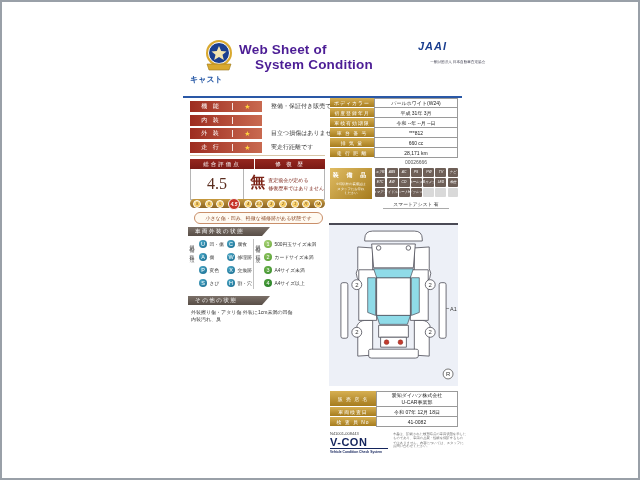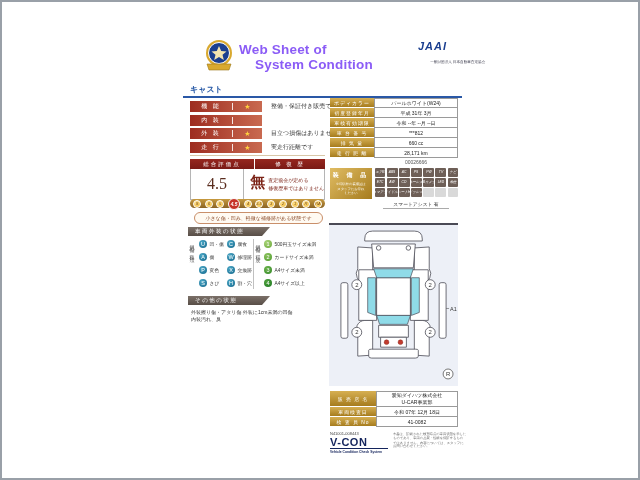--- a/index.html
+++ b/index.html
@@ -1,21 +1,21 @@
 <!DOCTYPE html>
 <html><head>
 <meta charset="utf-8">
 <style>
   html,body{margin:0;padding:0;background:#fff}
   .page{position:relative;width:640px;height:480px;background:#fff;border:2px solid #99a0a8;box-sizing:border-box;overflow:hidden;font-family:"Liberation Sans",sans-serif;color:#222}
   .sheet{position:absolute;left:181px;top:31px;width:279px;height:436px}
   .abs{position:absolute}
   .fitc{position:absolute;left:50%;top:50%;transform:translate(-50%,-50%) scale(var(--s,.5));white-space:nowrap;font-size:8px}
   
-  .title{font-weight:bold;color:#8b5cf6;font-size:13.5px;letter-spacing:.2px;white-space:nowrap}
+  .title{font-weight:bold;color:#4c1d95;font-size:13.5px;letter-spacing:.2px;white-space:nowrap}
   .jaai{font-weight:bold;font-style:italic;color:#1b3f8f;font-size:11px;letter-spacing:1px}
   .jaai-sub{font-size:8px;color:#445;transform:scale(.45);transform-origin:right top;white-space:nowrap}
   .model{font-size:8px;font-weight:bold;color:#2255a4}
   .blue-line{height:1.5px;background:#2a58a6}
   
   .srow{position:absolute;left:7px;height:11px;display:flex;align-items:center}
   .pill{width:72px;height:11px;background:linear-gradient(90deg,#9d2c20,#c96a50);display:flex;align-items:center;color:#fff}
   .pill .lab{width:42px;text-align:center;font-size:6px;letter-spacing:2px}
   .pill .sep{width:1px;height:7px;background:rgba(255,255,255,.85)}
   .pill .star{flex:1;text-align:center;color:#ffd23e;font-size:7px;line-height:11px}
@@ -81,21 +81,21 @@
         <path d="M16 7 L18.2 12 L23.5 12.4 L19.5 15.8 L20.8 21 L16 18 L11.2 21 L12.5 15.8 L8.5 12.4 L13.8 12 Z" fill="#f4e5b0"></path>
         <path d="M4 25 L28 25 L26 31 L6 31 Z" fill="#d9a92f" stroke="#9a7718" stroke-width="0.6"></path>
       </svg>
     </div>
     <div class="abs title" style="left:56px;top:9px">Web Sheet of</div>
     <div class="abs title" style="left:72px;top:24px">System Condition</div>
     <div class="abs jaai" style="left:235px;top:7px">JAAI</div>
     <div class="abs" style="left:180px;top:20px;width:95px;text-align:right">
       <span class="jaai-sub" style="display:inline-block">一般財団法人 日本自動車査定協会</span>
     </div>
-    <div class="abs model" style="left:7px;top:51px">キャスト</div>
+    <div class="abs model" style="left:7px;top:41px">キャスト</div>
     <div class="abs blue-line" style="left:0;top:63px;width:279px"></div>
 
     <div class="srow" style="top:68px">
       <div class="pill">
         <span class="lab">機 能</span>
         <span class="sep"></span>
         <span class="star">★</span>
       </div>
       <span class="sdesc">整備・保証付き販売です</span>
     </div>

